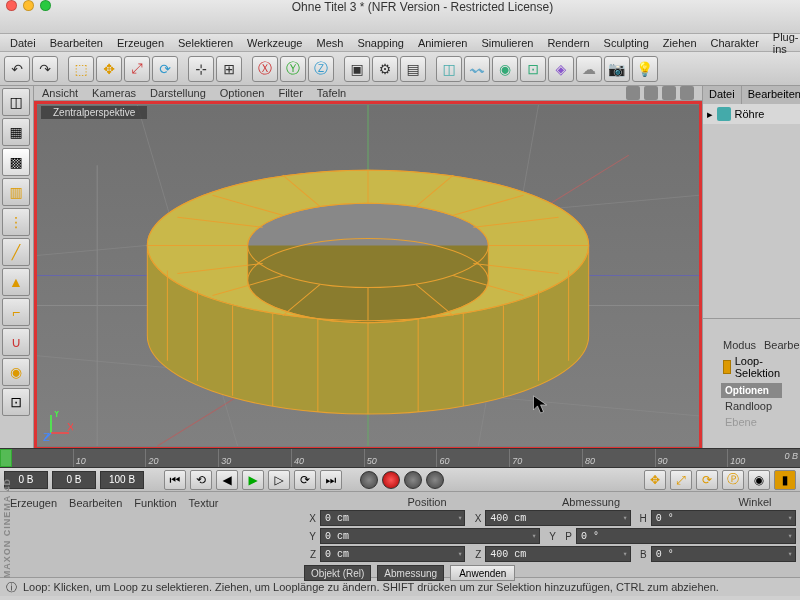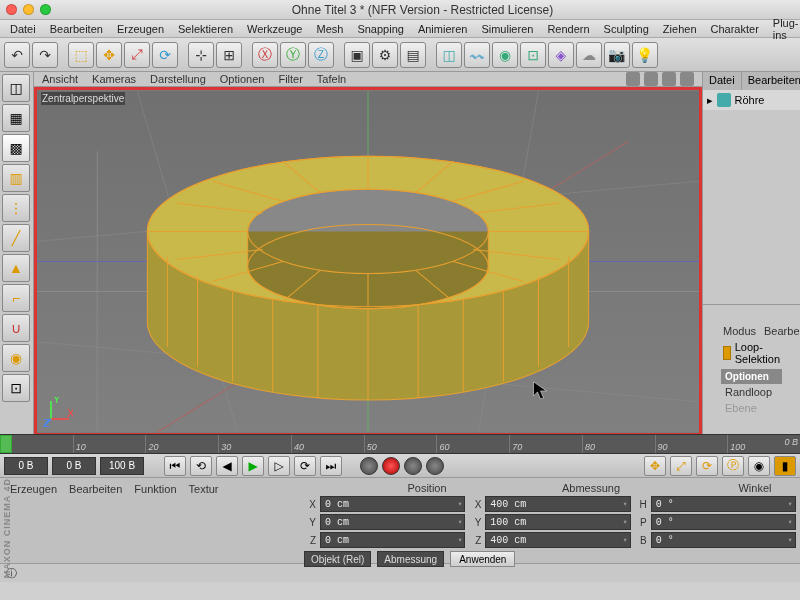--- a/index.html
+++ b/index.html
@@ -1,19 +1,19 @@
 <!DOCTYPE html>
 <html><head>
 <meta charset="utf-8">
 <style>
 * { margin: 0; padding: 0; box-sizing: border-box; font-family: "Lucida Grande", Arial, sans-serif; font-size: 11px; }
 body { background: #d0d0d0; width: 800px; height: 600px; overflow: hidden; position: relative; }
 
 
-.titlebar { height: 20px; background: linear-gradient(#e8e8e8,#d0d0d0); display: flex; align-items: center; padding: 0 6px; border-bottom: 1px solid #aaa; }
+.titlebar { height: 34px; background: linear-gradient(#e8e8e8,#d0d0d0); display: flex; padding: 0 6px; border-bottom: 1px solid #aaa; }
 .traffic { display: flex; gap: 6px; }
 .tl { width: 11px; height: 11px; border-radius: 50%; border: 1px solid rgba(0,0,0,.2); }
 .tl.r { background: #ff5f57; } .tl.y { background: #ffbd2e; } .tl.g { background: #28c940; }
 .title { flex: 1; text-align: center; color: #333; font-size: 12px; }
 
 
 .menubar { height: 18px; background: linear-gradient(#e4e4e4,#cfcfcf); display: flex; align-items: center; padding: 0 4px; gap: 2px; border-bottom: 1px solid #aaa; }
 .menubar span { padding: 1px 6px; color: #222; cursor: default; }
 
 
@@ -26,21 +26,21 @@
 .lefttools { width: 34px; background: #c8c8c8; display: flex; flex-direction: column; padding: 2px; gap: 2px; border-right: 1px solid #999; }
 .ltbtn { width: 28px; height: 28px; background: linear-gradient(#e8e8e8,#c8c8c8); border: 1px solid #888; border-radius: 2px; display:flex; align-items:center; justify-content:center; font-size:14px; }
 .ltbtn.sel { background: linear-gradient(#fff,#ddd); }
 
 
 .viewwrap { flex: 1; display: flex; flex-direction: column; }
 .viewmenu { height: 18px; background: #c8c8c8; display: flex; align-items: center; padding: 0 8px; gap: 14px; color: #333; border-bottom: 1px solid #999; }
 .viewmenu .vr { margin-left: auto; display:flex; gap:4px; }
 .vicon { width:14px; height:14px; background:#888; border-radius:2px; }
 .viewport { flex: 1; position: relative; background: #7a7a7a; border: 3px solid #d33; }
-.vplabel { position: absolute; top: 2px; left: 4px; background: rgba(60,60,60,.8); color: #ddd; padding: 1px 1px; font-size: 10px; }
+.vplabel { position: absolute; top: 2px; left: 4px; background: rgba(60,60,60,.8); color: #ddd; padding: 1px 12px; font-size: 10px; }
 .axisgizmo { position: absolute; bottom: 6px; left: 6px; width: 30px; height: 30px; }
 
 
 .right { width: 98px; background: #c8c8c8; border-left: 1px solid #999; display: flex; flex-direction: column; }
 .rtabs { height: 18px; display: flex; background: #b8b8b8; font-size: 10px; }
 .rtabs span { padding: 2px 6px; border-right: 1px solid #999; }
 .objrow { display: flex; align-items: center; padding: 3px 4px; gap: 4px; background: #d8d8d8; }
 .objicon { width: 14px; height: 14px; background: #4aa; border-radius: 2px; }
 .rspacer { flex: 1; }
 .rbottom { border-top: 1px solid #999; padding: 18px; }
@@ -384,21 +384,20 @@
       <div class="cfield">0 cm</div>
       <div class="clabel">X</div>
       <div class="cfield">400 cm</div>
       <div class="clabel">H</div>
       <div class="cfield">0 °</div>
     </div>
     <div class="crow">
       <div class="clabel">Y</div>
       <div class="cfield">0 cm</div>
       <div class="clabel">Y</div>
-      <div class="cfield">100 cm</div>
       <div class="clabel">P</div>
       <div class="cfield">0 °</div>
     </div>
     <div class="crow">
       <div class="clabel">Z</div>
       <div class="cfield">0 cm</div>
       <div class="clabel">Z</div>
       <div class="cfield">400 cm</div>
       <div class="clabel">B</div>
       <div class="cfield">0 °</div>
@@ -406,15 +405,16 @@
     <div class="cbot">
       <div class="csel">Objekt (Rel)</div>
       <div class="csel">Abmessung</div>
       <div class="cbtn">Anwenden</div>
     </div>
   </div>
 </div>
 
 <div class="status">
   <span style="margin-right:6px">ⓘ</span>
+  <span>Loop: Klicken, um Loop zu selektieren. Ziehen, um Looplänge zu ändern. SHIFT drücken um zur Selektion hinzuzufügen, CTRL zum abziehen.</span>
 </div>
 
 <div class="logo">MAXON CINEMA 4D</div>
 
 </body></html>

